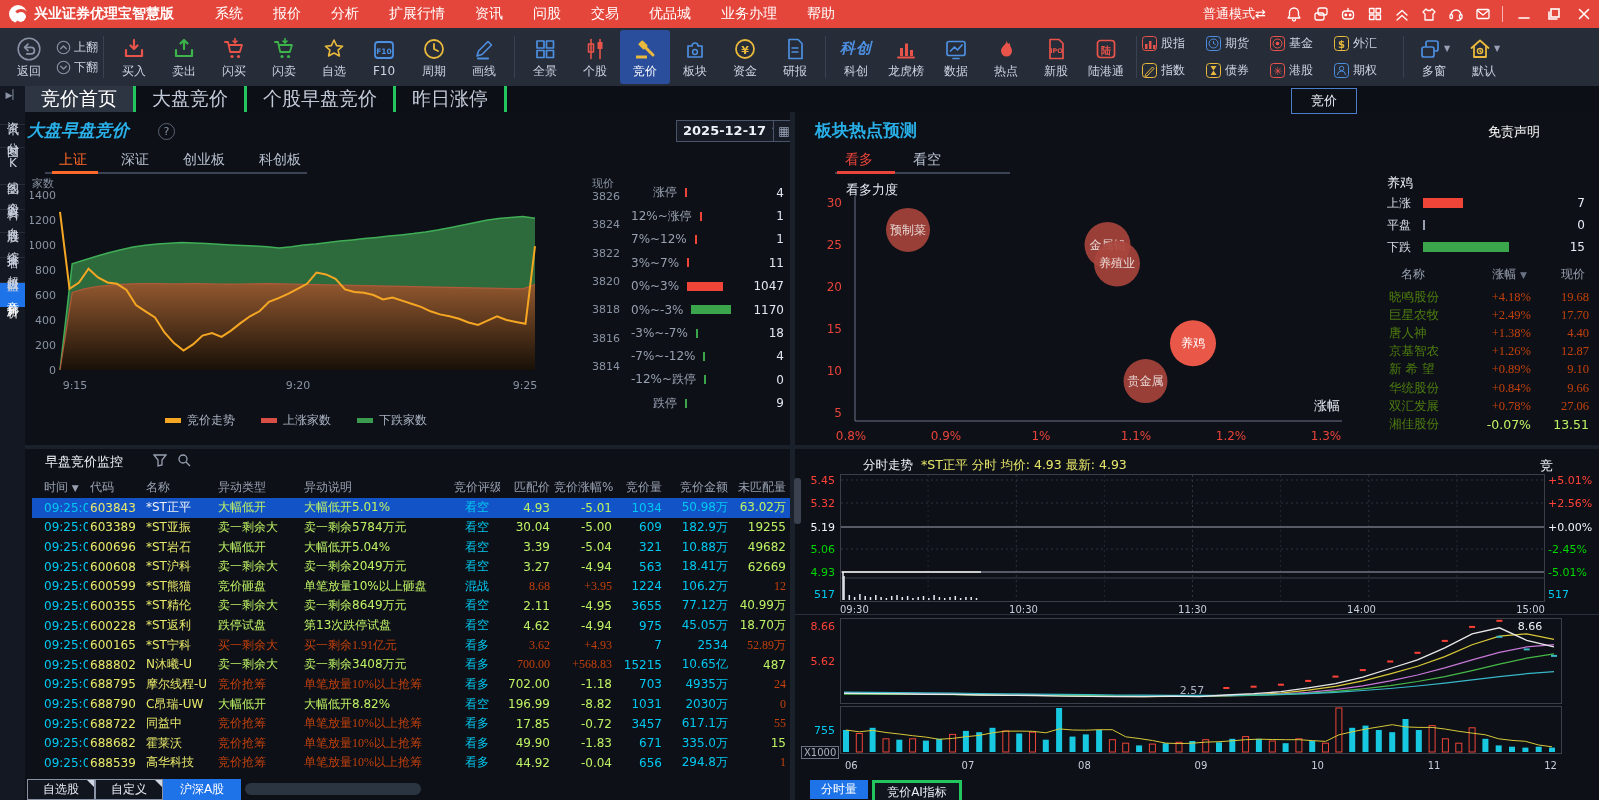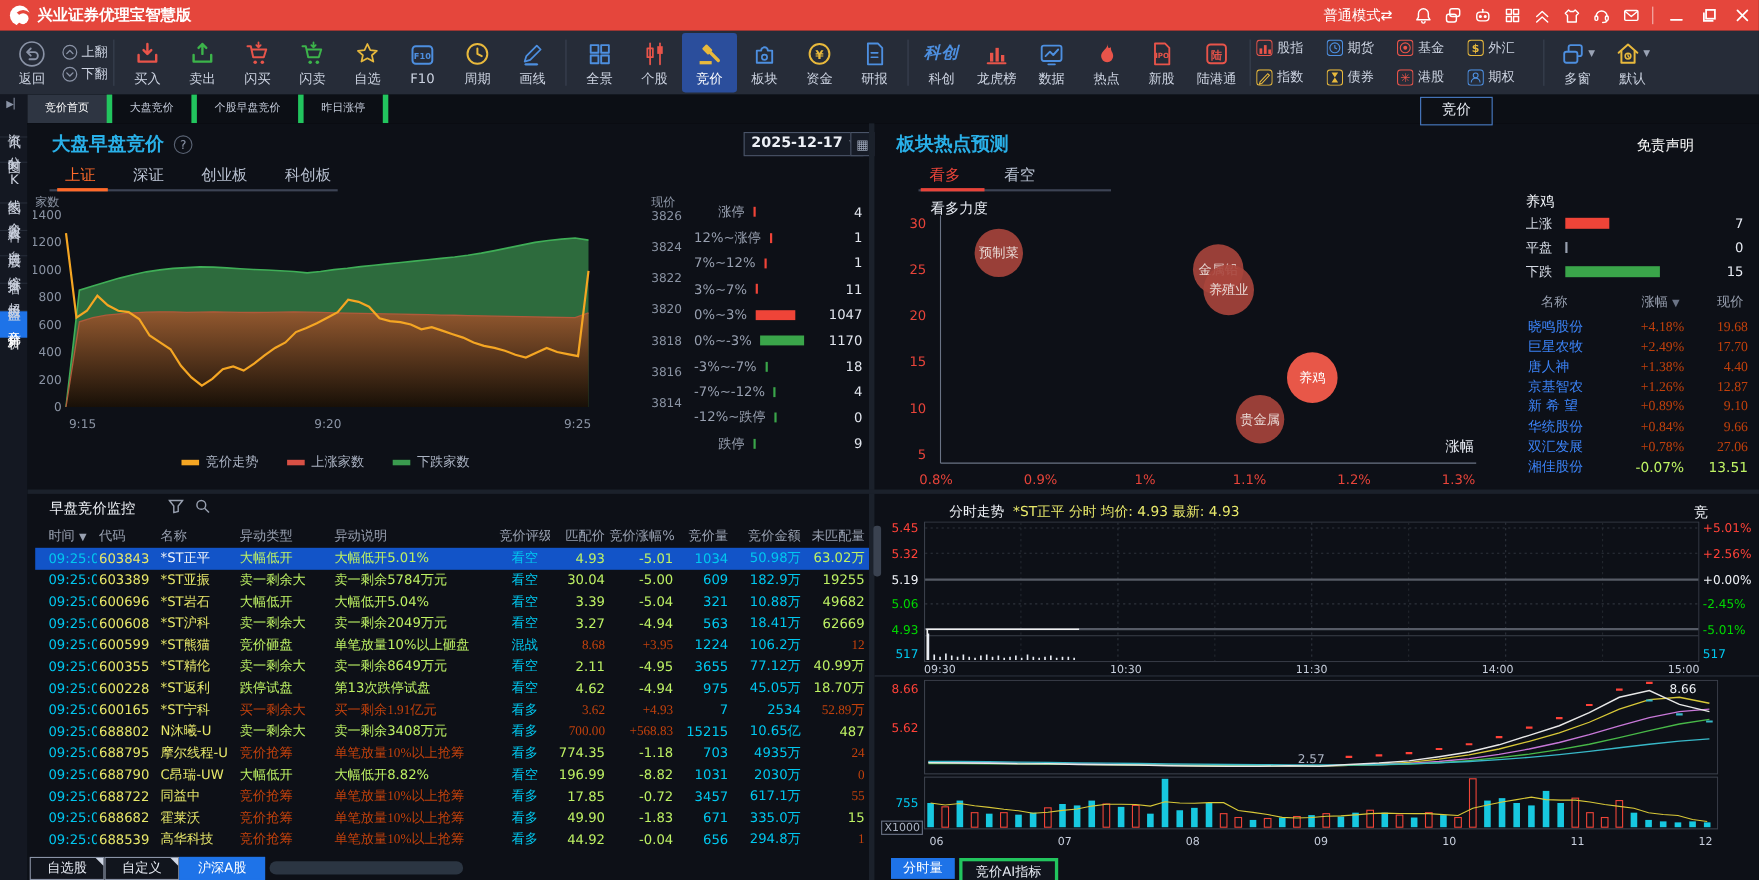--- a/index.html
+++ b/index.html
@@ -25,21 +25,21 @@
   .tdiv{width:1px;height:42px;background:#3a4252;margin:0 5px;flex:0 0 auto;}
   .pager{display:flex;align-items:center;flex:0 0 auto;}
   .pagercol{display:flex;flex-direction:column;font-size:12px;color:#cdd4e2;margin-left:2px;}
   .pagercol span{display:flex;align-items:center;gap:3px;height:20px;}
   .minigrid{display:grid;grid-template-columns:repeat(4,64px);grid-auto-rows:27px;align-items:center;flex:0 0 auto;}
   .mini-item{display:flex;align-items:center;gap:4px;font-size:12px;color:#cdd4e2;}
   .kc-text{font-style:italic;font-weight:bold;color:#4d8fe0;font-size:15px;letter-spacing:1px;}
   .caret{font-size:8px;color:#9aa3b5;margin-left:2px;}
   
   .tabbar{position:absolute;top:86px;left:25px;right:0;height:26px;background:#0c0f15;display:flex;border-bottom:1px solid #000;}
-  .tab{padding:0 16px;line-height:25px;font-size:10px;color:#c2c9d8;border-right:5px solid #22c55e;white-space:nowrap;}
+  .tab{padding:0 16px;line-height:25px;font-size:19px;color:#c2c9d8;border-right:3px solid #22c55e;white-space:nowrap;}
   .tab.active{background:#2e3542;color:#fff;}
   .tooltip{position:absolute;left:1291px;top:88px;width:64px;height:24px;line-height:24px;text-align:center;
      background:#0d1016;border:1px solid #4a7ec8;color:#e8ecf4;font-size:13px;z-index:50;}
   
   .sidebar{position:absolute;top:86px;left:0;bottom:0;width:25px;background:#141822;display:flex;flex-direction:column;align-items:center;}
   .side-top{height:18px;color:#8a93a6;font-size:9px;line-height:18px;}
   .side-item{writing-mode:vertical-rl;text-orientation:upright;color:#ccd2df;font-size:12px;padding:8px 0;
      border-bottom:1px solid #262c38;width:25px;text-align:center;letter-spacing:2px;line-height:25px;}
   .side-item.active{background:#1e73e8;color:#fff;border-bottom:none;}
   
@@ -85,38 +85,50 @@
   .pill{position:absolute;height:12px;border-radius:6px;background:#2b3542;}
   
   .stat-row{position:absolute;display:flex;align-items:center;font-size:12px;color:#d5dae4;height:14px;}
   .stat-row .sl{flex:0 0 36px;}
   .stat-row .sb{flex:0 0 110px;}
   .stat-row .sb i{display:block;height:10px;}
   .stat-row .sv{flex:0 0 52px;text-align:right;color:#e8ecf4;}
   .dgrid{display:grid;grid-template-columns:84px 58px 58px;align-items:center;}
   .dhead{color:#98a0b0;font-size:12px;}
   .drow{height:18.2px;font-size:12.5px;}
-  .dc-n{color:#3b82f6;white-space:nowrap;} .dc-r{text-align:right;white-space:nowrap;}
+  .dc-n{color:#4d7c0f;white-space:nowrap;} .dc-r{text-align:right;white-space:nowrap;}
   
   .axlbl{position:absolute;font-size:11px;white-space:nowrap;}
   .xrow{position:absolute;display:flex;justify-content:space-between;font-size:10px;color:#c8cfdd;}
   .unitbox{border:1px solid #6a7385;color:#aab2c2;font-size:10px;padding:0 2px;}
   .rtab{position:absolute;height:19px;line-height:19px;text-align:center;font-size:12px;}
   .rtab.active{background:#1e73e8;color:#fff;}
   .rtab.plain{border:3px solid #22c55e;color:#e8ecf4;background:#11151d;}
   svg text{font-family:"DejaVu Sans","Liberation Sans",sans-serif;}
 </style>
 </head>
 <body>
 
 <div id="app">
 
   <div class="titlebar">
     <span class="logo"></span>
     <span class="app-title">兴业证券优理宝智慧版</span>
+    <nav id="menus">
+        <span class="menu-item">系统</span>
+        <span class="menu-item">报价</span>
+        <span class="menu-item">分析</span>
+        <span class="menu-item">扩展行情</span>
+        <span class="menu-item">资讯</span>
+        <span class="menu-item">问股</span>
+        <span class="menu-item">交易</span>
+        <span class="menu-item">优品城</span>
+        <span class="menu-item">业务办理</span>
+        <span class="menu-item">帮助</span>
+      </nav>
     <div class="tb-right">
       <span class="mode"><span>普通模式</span>⇄</span>
       <span id="status-icons" style="display:flex;">
           <span class="tb-ico">
             <svg width="18" height="18" viewBox="0 0 18 18" fill="none" stroke="#fff" stroke-width="1.3" stroke-linecap="round" stroke-linejoin="round">
               <path d="M9 3a4.5 4.5 0 00-4.5 4.5v3L3 13h12l-1.5-2.5v-3A4.5 4.5 0 009 3z"></path>
               <path d="M7.5 14.5a1.5 1.5 0 003 0"></path>
             </svg>
           </span>
           <span class="tb-ico">
@@ -489,21 +501,21 @@
 
   <div class="tabbar" id="tabbar">
       <span class="tab active">竞价首页</span>
       <span class="tab">大盘竞价</span>
       <span class="tab">个股早盘竞价</span>
       <span class="tab">昨日涨停</span>
     </div>
   <div class="tooltip">竞价</div>
 
   <div class="panel-left">
-    <span class="abs sec-title" style="left:22px;top:7px;">大盘早盘竞价</span>
+    <span class="abs sec-title" style="left:2px;top:7px;font-style:italic;">大盘早盘竞价</span>
     <span class="abs help" style="left:133px;top:11px;">?</span>
     <div class="abs datebox" style="left:651px;top:8px;">
       <span>2025-12-17</span>
         <span style="font-size:8px;color:#9aa3b5;">▼</span>
     </div>
     <span class="abs calbtn" style="left:748px;top:8px;">▦</span>
 
     <div class="abs stabs" style="left:34px;top:39px;" id="auction-subtabs">
         <span class="stab active">上证</span>
         <span class="stab">深证</span>
@@ -769,21 +781,21 @@
           <span class="mc a-r c">10.65亿</span>
           <span class="mc a-r g">487</span>
         </div>
         <div class="mgrid mrow">
           <span class="mc a-l c">09:25:01</span>
           <span class="mc a-l y">688795</span>
           <span class="mc a-l y">摩尔线程-U</span>
           <span class="mc a-l r">竞价抢筹</span>
           <span class="mc a-l r">单笔放量10%以上抢筹</span>
           <span class="mc a-c c">看多</span>
-          <span class="mc a-r g">774.35</span>
+          <span class="mc a-r g">702.00</span>
           <span class="mc a-r g">-1.18</span>
           <span class="mc a-r c">703</span>
           <span class="mc a-r c">4935万</span>
           <span class="mc a-r r">24</span>
         </div>
         <div class="mgrid mrow">
           <span class="mc a-l c">09:25:01</span>
           <span class="mc a-l y">688790</span>
           <span class="mc a-l y">C昂瑞-UW</span>
           <span class="mc a-l g">大幅低开</span>

